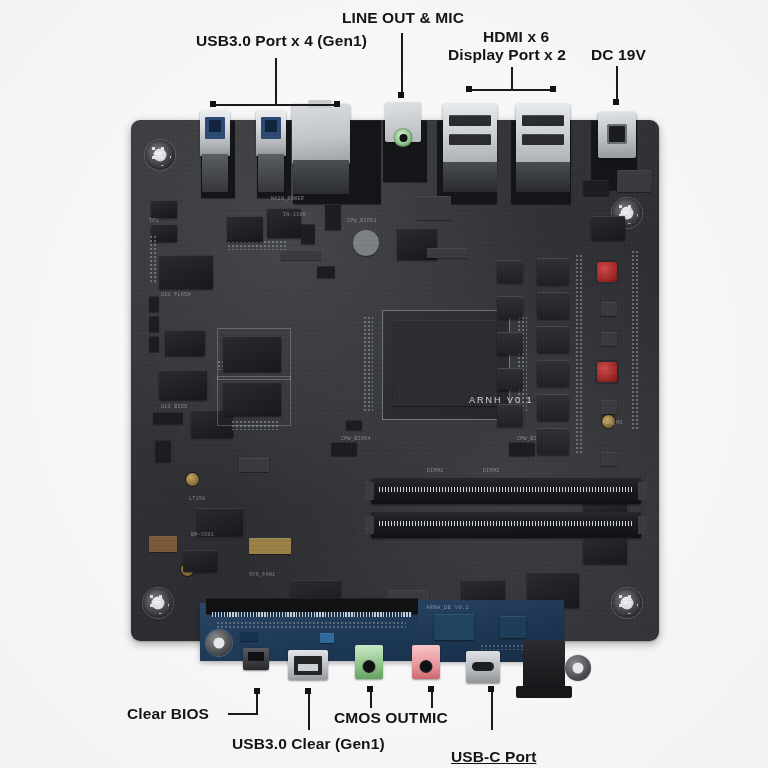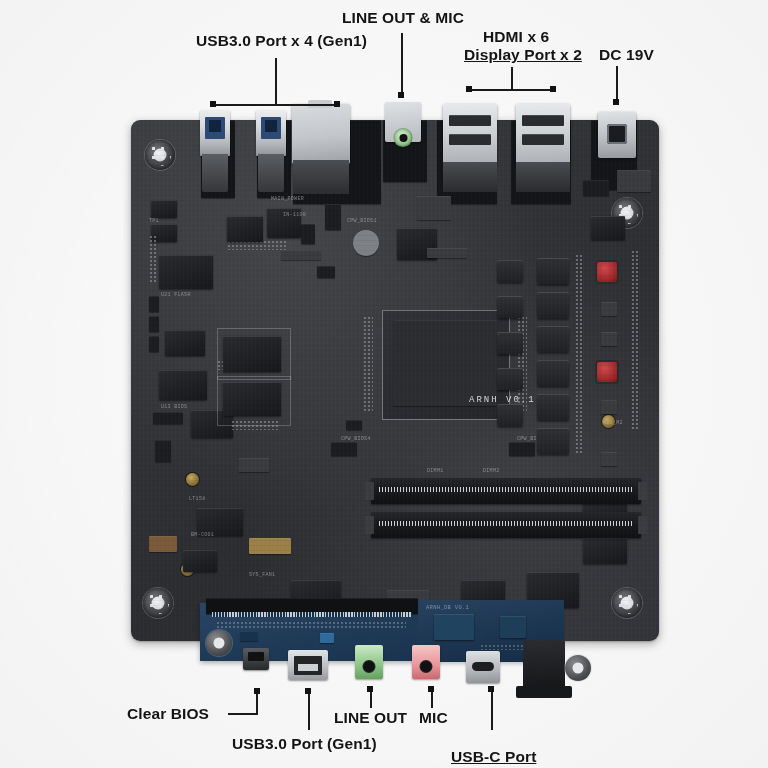--- a/index.html
+++ b/index.html
@@ -55,21 +55,21 @@
   .silk{position:absolute;color:#b9bbbe;font-family:"Liberation Mono","DejaVu Sans Mono",monospace;
         font-size:5px;letter-spacing:.3px;white-space:nowrap;opacity:.62;}
   .silkbox{position:absolute;border:1px solid rgba(200,203,208,.30);}
   .dots{position:absolute;
         background-image:radial-gradient(circle,#9aa0a6 .9px,rgba(0,0,0,0) 1.1px);
         background-size:4px 4px;opacity:.55;}
 
   
   .soc{position:absolute;border:1px solid rgba(210,214,220,.45);
        background:linear-gradient(145deg,#313237,#25262a);}
-  .soc-label{position:absolute;color:#d6d8dc;font-family:Liberation Mono, monospace;
+  .soc-label{position:absolute;color:#d6d8dc;font-family:Liberation Sans, sans-serif;
              font-size:9px;letter-spacing:2px;}
 
   
   .standoff{position:absolute;width:30px;height:30px;border-radius:50%;
             background:radial-gradient(circle at 38% 34%,#6e7074,#3c3d41 62%,#2b2c30 100%);
             box-shadow:0 0 0 1px rgba(160,164,170,.35), inset 0 0 4px rgba(0,0,0,.6);}
   .standoff::before{content:"";position:absolute;left:50%;top:50%;width:13px;height:13px;
             transform:translate(-50%,-50%);border-radius:50%;
             background:radial-gradient(circle at 40% 35%,#f2f3f5,#c9cbcf);}
   .standoff::after{content:"";position:absolute;inset:4px;border-radius:50%;
@@ -386,38 +386,38 @@
 
   <div class="lead v" style="left:401px;top:33px;height:62px;"></div>
   <div class="dot" style="left:398px;top:92px;"></div>
   <div class="label" style="left:342px;top:9px;">LINE OUT &amp; MIC</div>
 
   <div class="lead v" style="left:511px;top:67px;height:23px;"></div>
   <div class="lead h" style="left:469px;top:89px;width:84px;"></div>
   <div class="dot" style="left:466px;top:86px;"></div>
   <div class="dot" style="left:550px;top:86px;"></div>
   <div class="label" style="left:483px;top:28px;">HDMI x 6</div>
-  <div class="label" style="left:464px;top:46px;text-decoration:underline;">Display Port x 2</div>
+  <div class="label" style="left:448px;top:46px;">Display Port x 2</div>
 
   <div class="lead v" style="left:616px;top:66px;height:36px;"></div>
   <div class="dot" style="left:613px;top:99px;"></div>
-  <div class="label" style="left:591px;top:46px;margin-left:8px;">DC 19V</div>
+  <div class="label" style="left:591px;top:46px;">DC 19V</div>
 
   <div class="lead h" style="left:228px;top:713px;width:30px;"></div>
   <div class="lead v" style="left:256px;top:692px;height:23px;"></div>
   <div class="dot" style="left:254px;top:688px;"></div>
   <div class="label" style="left:127px;top:705px;">Clear BIOS</div>
 
   <div class="lead v" style="left:308px;top:692px;height:38px;"></div>
   <div class="dot" style="left:305px;top:688px;"></div>
-  <div class="label" style="left:232px;top:735px;">USB3.0 Port (Gen1)</div>
+  <div class="label" style="left:232px;top:735px;">USB3.0 Clear (Gen1)</div>
 
   <div class="lead v" style="left:370px;top:690px;height:18px;"></div>
   <div class="dot" style="left:367px;top:686px;"></div>
-  <div class="label" style="left:334px;top:709px;">LINE OUT</div>
+  <div class="label" style="left:334px;top:709px;">CMOS OUT</div>
 
   <div class="lead v" style="left:431px;top:690px;height:18px;"></div>
   <div class="dot" style="left:428px;top:686px;"></div>
   <div class="label" style="left:419px;top:709px;">MIC</div>
 
   <div class="lead v" style="left:491px;top:690px;height:40px;"></div>
   <div class="dot" style="left:488px;top:686px;"></div>
   <div class="label" style="left:451px;top:748px;text-decoration:underline;">USB-C Port</div>
 
 </div>

